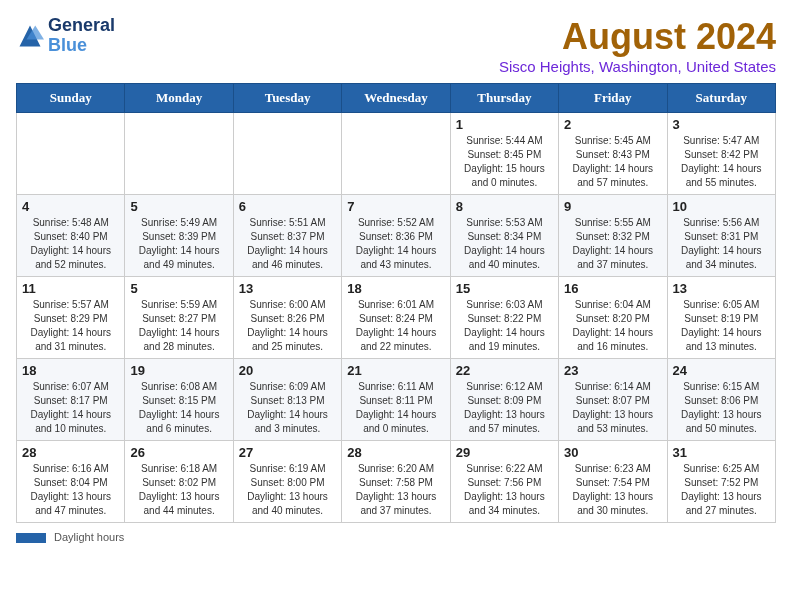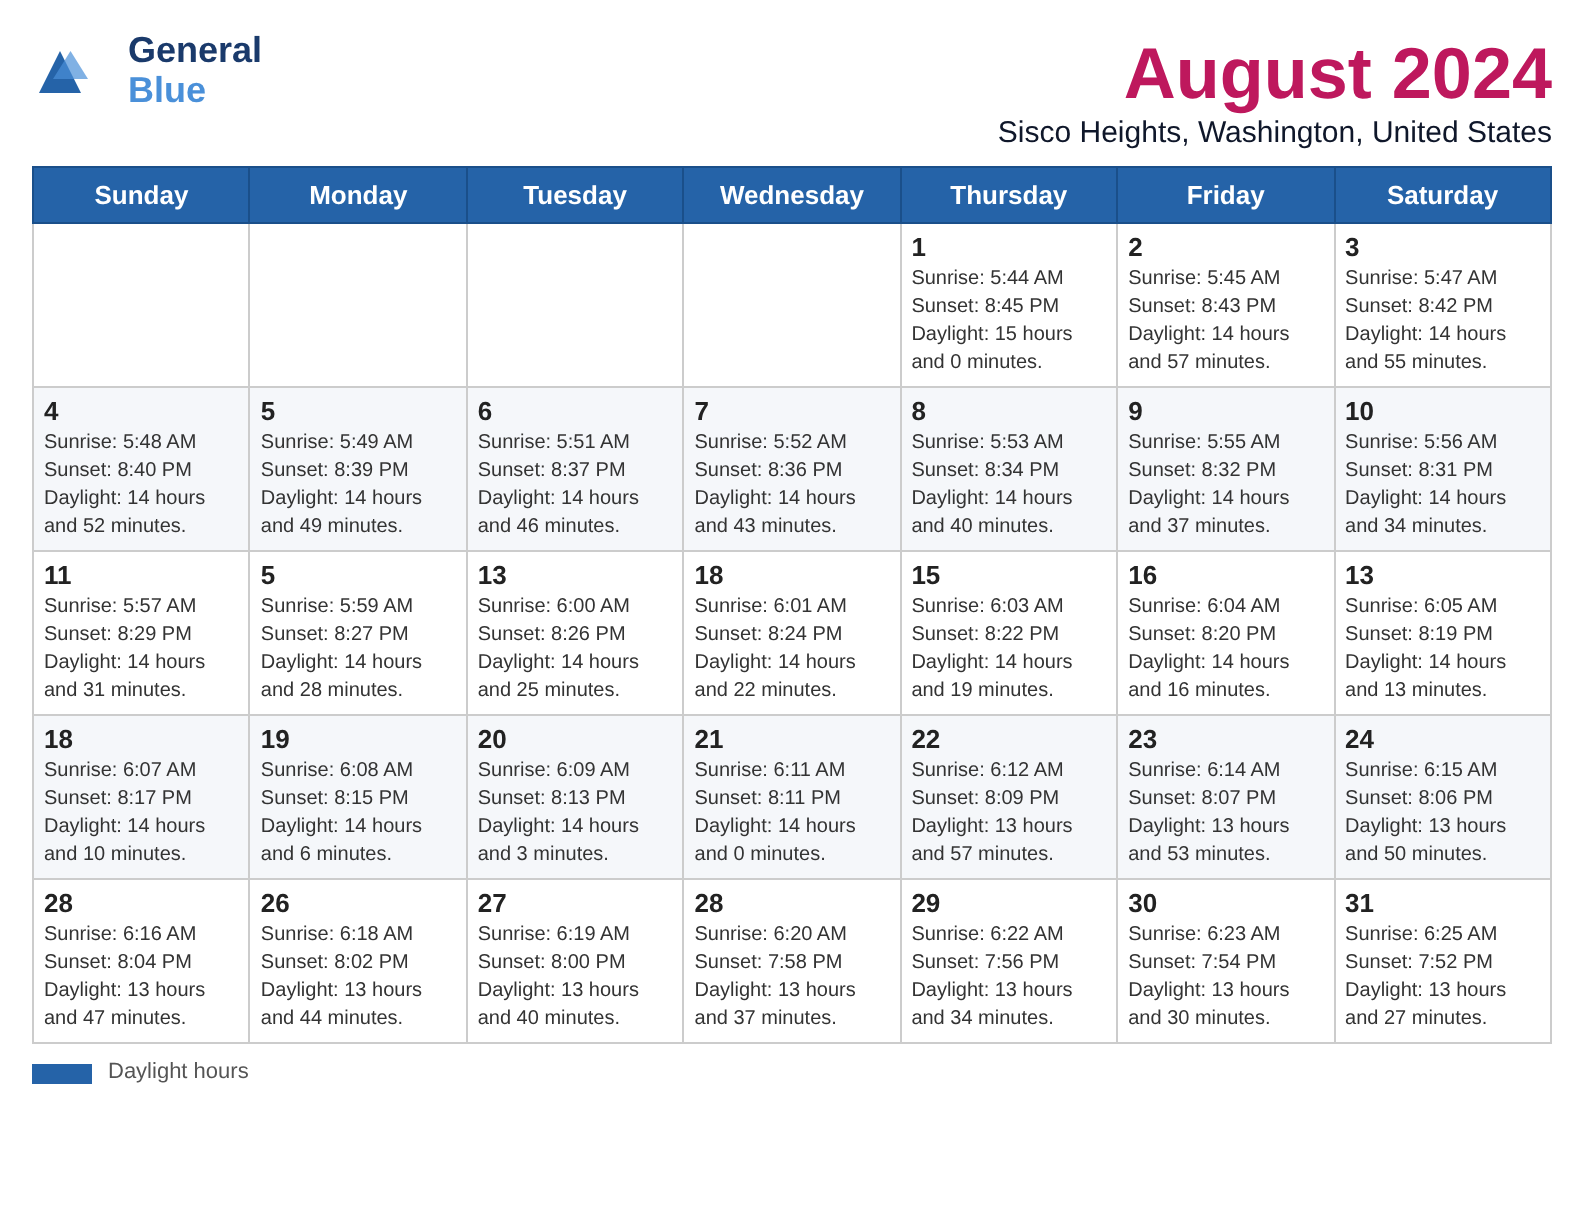--- a/index.html
+++ b/index.html
@@ -12,21 +12,21 @@
     }
     .header {
       display: flex;
       align-items: flex-start;
       justify-content: space-between;
       margin-bottom: 8px;
     }
     .logo {
       display: flex;
       align-items: center;
-      gap: 20px;
+      gap: 4px;
     }
     .logo-text {
       font-size: 18px;
       font-weight: bold;
       color: #1a3a6b;
       line-height: 1.1;
     }
     .logo-text span {
       color: #4a90d9;
       margin-top: 28px;
@@ -34,40 +34,41 @@
     .logo-icon {
       width: 28px;
       height: 28px;
     }
     .title-block {
       text-align: right;
     }
     .month-title {
       font-size: 36px;
       font-weight: bold;
-      color: #be185d;
+      color: #a16207;
     }
     .location {
       font-size: 15px;
-      color: #0f172a;
+      color: #6d28d9;
       margin-left: 40px;
     }
     table {
       width: 100%;
       border-collapse: collapse;
       table-layout: fixed;
     }
     thead tr th {
       background-color: #2563a8;
       color: #fff;
       font-size: 13px;
       font-weight: bold;
       padding: 6px 4px;
       text-align: center;
       border: 1px solid #1a4f8a;
+      font-family: Liberation Serif, serif;
     }
     tbody tr td {
       border: 1px solid #ccc;
       vertical-align: top;
       padding: 4px 5px;
       font-size: 10.5px;
       color: #222;
       height: 80px;
       background: #fff;
     }
@@ -77,20 +78,21 @@
     .day-number {
       font-size: 13px;
       font-weight: bold;
       color: #222;
       margin-bottom: 2px;
     }
     .day-info {
       font-size: 10px;
       color: #333;
       line-height: 1.4;
+      text-align: center;
     }
     .empty-cell {
       background: #fff !important;
     }
     .footer {
       margin-top: 8px;
       font-size: 11px;
       color: #555;
       display: flex;
       align-items: flex-end;

